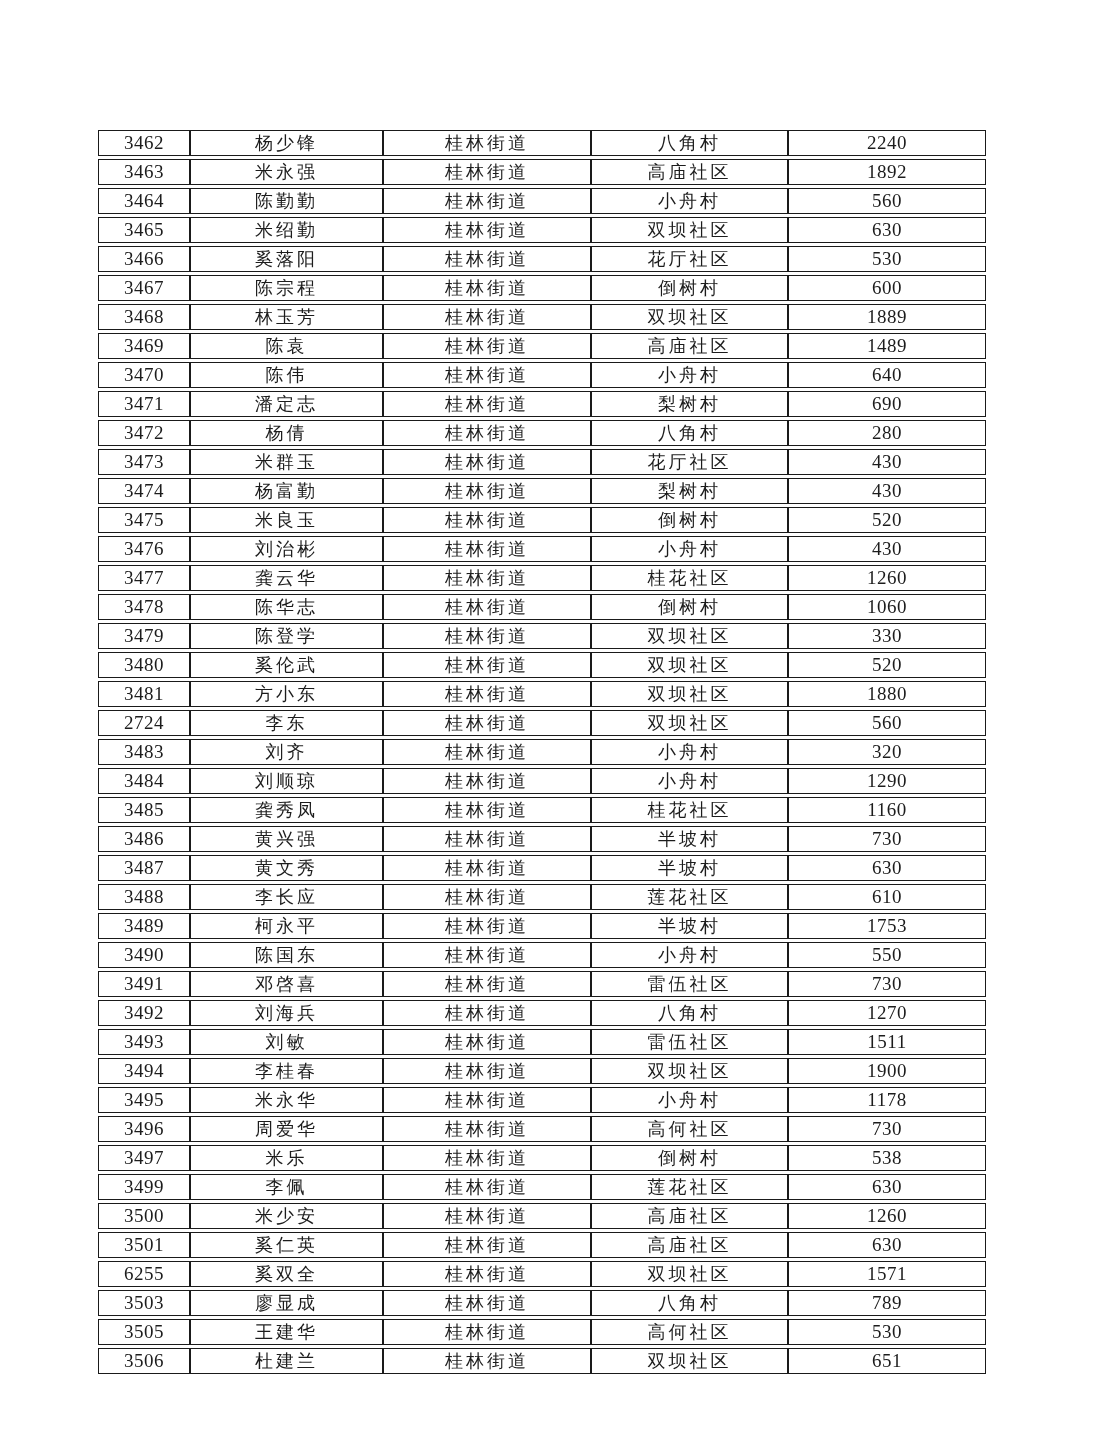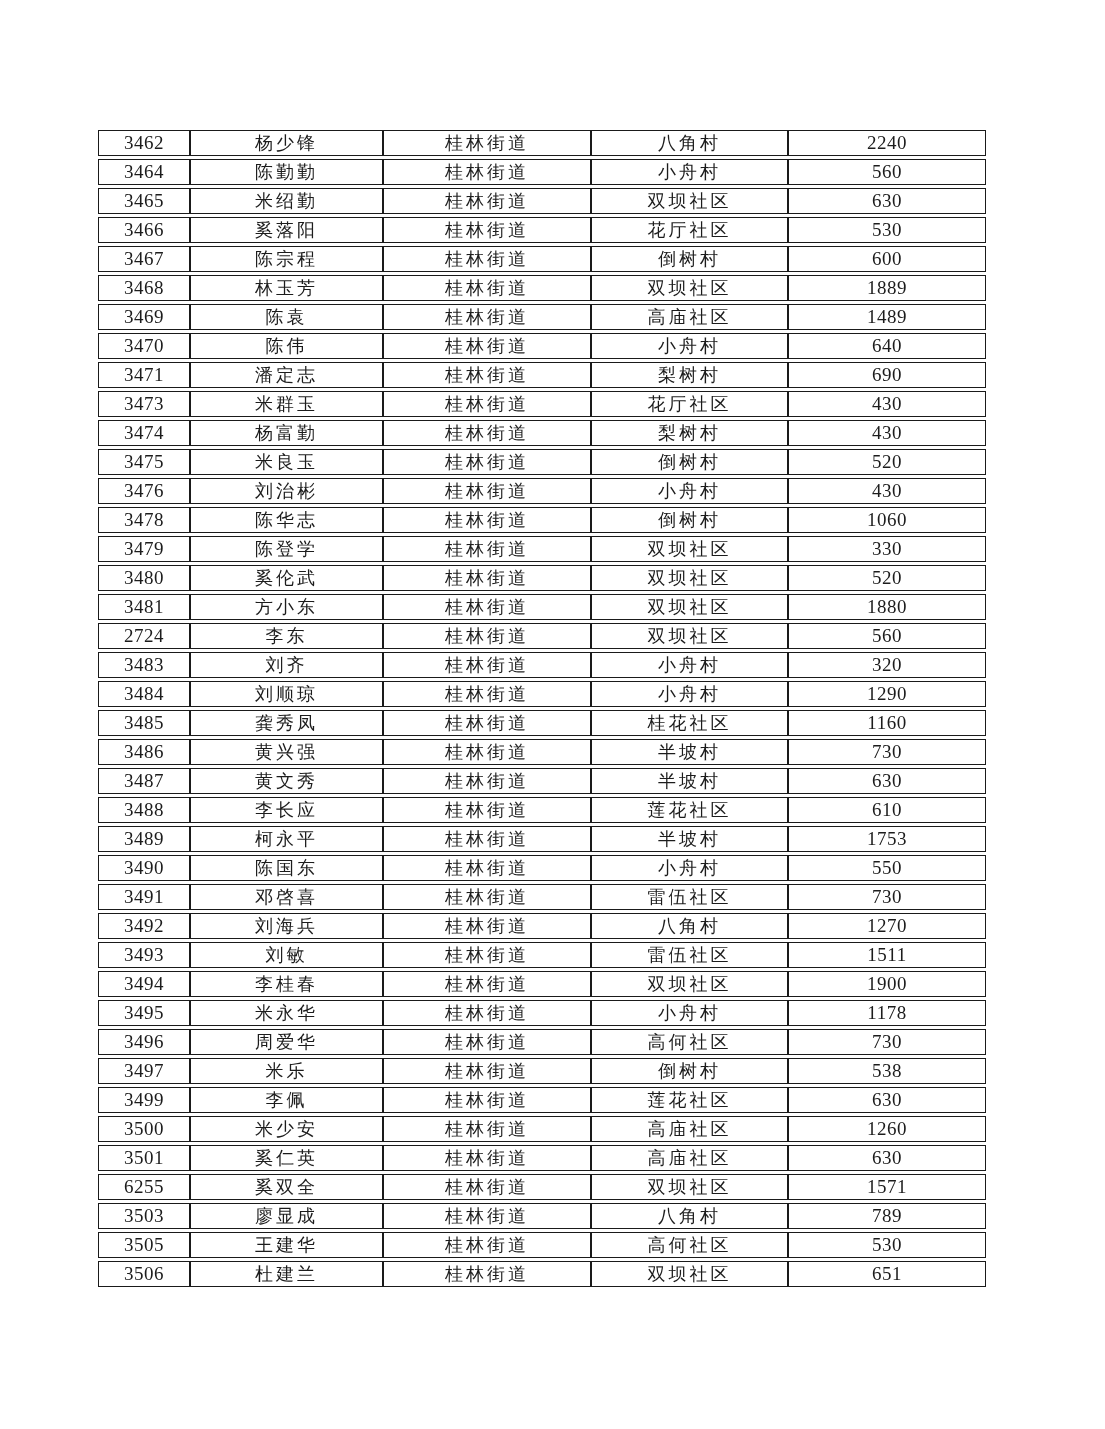--- a/index.html
+++ b/index.html
@@ -62,20 +62,27 @@
     </colgroup>
     <tbody id="table-body">
         <tr>
     <td class="c-id">3462</td>
     <td class="c-name">杨少锋</td>
     <td class="c-street">桂林街道</td>
     <td class="c-village">八角村</td>
     <td class="c-amount">2240</td>
   </tr>
         <tr>
+    <td class="c-id">3463</td>
+    <td class="c-name">米永强</td>
+    <td class="c-street">桂林街道</td>
+    <td class="c-village">高庙社区</td>
+    <td class="c-amount">1892</td>
+  </tr>
+        <tr>
     <td class="c-id">3464</td>
     <td class="c-name">陈勤勤</td>
     <td class="c-street">桂林街道</td>
     <td class="c-village">小舟村</td>
     <td class="c-amount">560</td>
   </tr>
         <tr>
     <td class="c-id">3465</td>
     <td class="c-name">米绍勤</td>
     <td class="c-street">桂林街道</td>
@@ -118,20 +125,27 @@
     <td class="c-amount">640</td>
   </tr>
         <tr>
     <td class="c-id">3471</td>
     <td class="c-name">潘定志</td>
     <td class="c-street">桂林街道</td>
     <td class="c-village">梨树村</td>
     <td class="c-amount">690</td>
   </tr>
         <tr>
+    <td class="c-id">3472</td>
+    <td class="c-name">杨倩</td>
+    <td class="c-street">桂林街道</td>
+    <td class="c-village">八角村</td>
+    <td class="c-amount">280</td>
+  </tr>
+        <tr>
     <td class="c-id">3473</td>
     <td class="c-name">米群玉</td>
     <td class="c-street">桂林街道</td>
     <td class="c-village">花厅社区</td>
     <td class="c-amount">430</td>
   </tr>
         <tr>
     <td class="c-id">3474</td>
     <td class="c-name">杨富勤</td>
     <td class="c-street">桂林街道</td>
@@ -144,20 +158,27 @@
     <td class="c-street">桂林街道</td>
     <td class="c-village">倒树村</td>
     <td class="c-amount">520</td>
   </tr>
         <tr>
     <td class="c-id">3476</td>
     <td class="c-name">刘治彬</td>
     <td class="c-street">桂林街道</td>
     <td class="c-village">小舟村</td>
     <td class="c-amount">430</td>
+  </tr>
+        <tr>
+    <td class="c-id">3477</td>
+    <td class="c-name">龚云华</td>
+    <td class="c-street">桂林街道</td>
+    <td class="c-village">桂花社区</td>
+    <td class="c-amount">1260</td>
   </tr>
         <tr>
     <td class="c-id">3478</td>
     <td class="c-name">陈华志</td>
     <td class="c-street">桂林街道</td>
     <td class="c-village">倒树村</td>
     <td class="c-amount">1060</td>
   </tr>
         <tr>
     <td class="c-id">3479</td>

